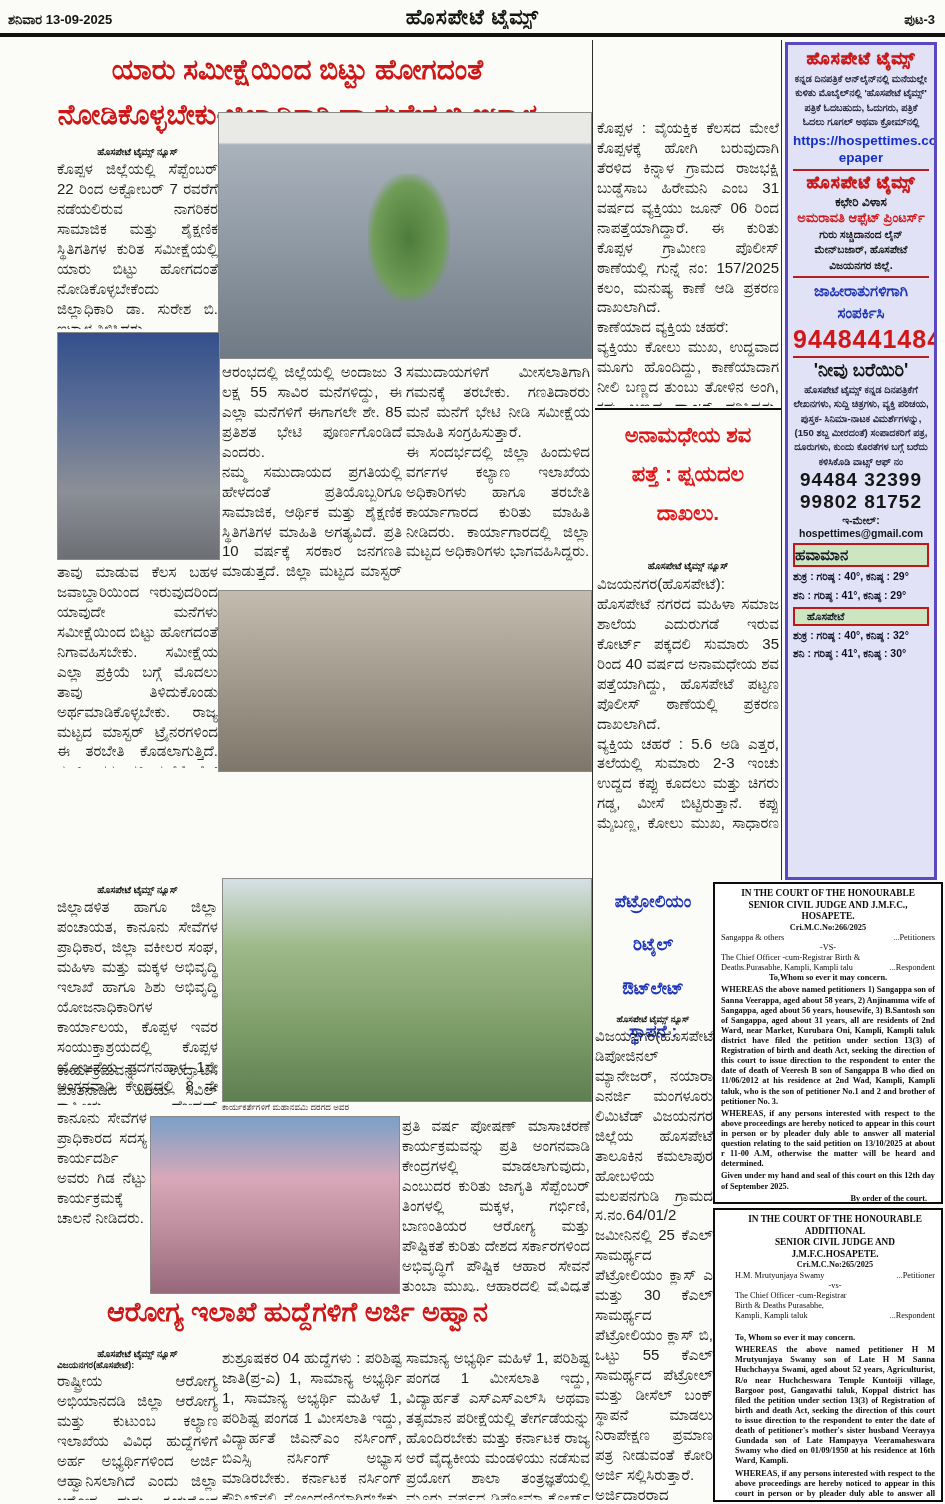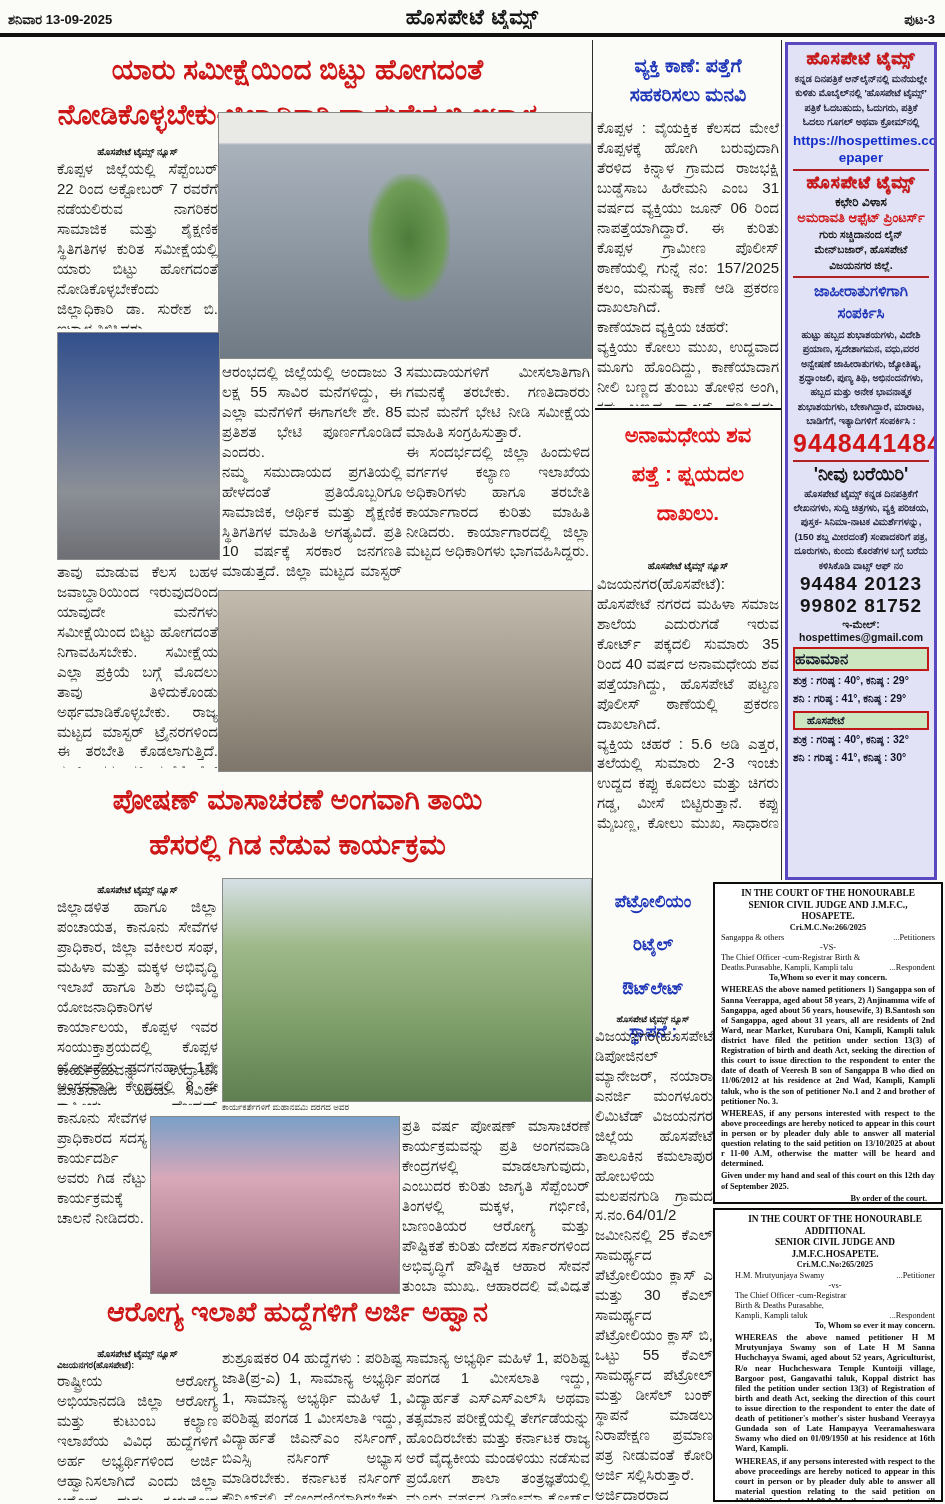--- a/index.html
+++ b/index.html
@@ -64,44 +64,40 @@
 
   <div class="abs kn just pre" style="left:57px;top:562px;width:161px;height:206px;">ತಾವು ಮಾಡುವ ಕೆಲಸ ಬಹಳ ಜವಾಬ್ದಾರಿಯಿಂದ ಇರುವುದರಿಂದ ಯಾವುದೇ ಮನೆಗಳು ಸಮೀಕ್ಷೆಯಿಂದ ಬಿಟ್ಟು ಹೋಗದಂತೆ ನಿಗಾವಹಿಸಬೇಕು. ಸಮೀಕ್ಷೆಯ ಎಲ್ಲಾ ಪ್ರಕ್ರಿಯೆ ಬಗ್ಗೆ ಮೊದಲು ತಾವು ತಿಳಿದುಕೊಂಡು ಅರ್ಥಮಾಡಿಕೊಳ್ಳಬೇಕು. ರಾಜ್ಯ ಮಟ್ಟದ ಮಾಸ್ಟರ್ ಟ್ರೈನರಗಳಿಂದ ಈ ತರಬೇತಿ ಕೊಡಲಾಗುತ್ತಿದೆ. ಗಣತಿದಾರರು ಪ್ರತಿ ಮನೆಗೆ ಭೇಟಿ ನೀಡಿ ನೈಜವಾಗಿ ಮಾಹಿತಿ ಪಡೆದುಕೊಂಡು ಕಾರ್ಯನಿರ್ವಹಿಸಬೇಕು ಎಂದು ಹೇಳಿದರು.
 ಈ ಸಮೀಕ್ಷಾ ಕಾರ್ಯಕ್ಕೆ ಕೊಪ್ಪಳ ಜಿಲ್ಲೆಯ 2685 ಸರ್ಕಾರಿ ಶಾಲೆಗಳ ಶಿಕ್ಷಕರನ್ನು ನಿಯೋಜನೆ ಮಾಡಲಾಗಿದೆ. 150 ಮನೆಗಳಿಗೆ ಒಬ್ಬ ಗಣತಿದಾರರು</div>
   <div class="abs kn just pre" style="left:222px;top:362px;width:180px;height:224px;">ಆರಂಭದಲ್ಲಿ ಜಿಲ್ಲೆಯಲ್ಲಿ ಅಂದಾಜು 3 ಲಕ್ಷ 55 ಸಾವಿರ ಮನೆಗಳಿದ್ದು, ಈ ಎಲ್ಲಾ ಮನೆಗಳಿಗೆ ಈಗಾಗಲೇ ಶೇ. 85 ಪ್ರತಿಶತ ಭೇಟಿ ಪೂರ್ಣಗೊಂಡಿದೆ ಎಂದರು.
 ನಮ್ಮ ಸಮುದಾಯದ ಪ್ರಗತಿಯಲ್ಲಿ ಹೇಳದಂತೆ ಪ್ರತಿಯೊಬ್ಬರಿಗೂ ಸಾಮಾಜಿಕ, ಆರ್ಥಿಕ ಮತ್ತು ಶೈಕ್ಷಣಿಕ ಸ್ಥಿತಿಗತಿಗಳ ಮಾಹಿತಿ ಅಗತ್ಯವಿದೆ. ಪ್ರತಿ 10 ವರ್ಷಕ್ಕೆ ಸರಕಾರ ಜನಗಣತಿ ಮಾಡುತ್ತದೆ. ಜಿಲ್ಲಾ ಮಟ್ಟದ ಮಾಸ್ಟರ್ ತರಬೇತುದಾರರು ಈ ತರಬೇತಿ ಕಾರ್ಯಾಗಾರದಲ್ಲಿ ಮಾಹಿತಿ ಪಡೆದುಕೊಂಡರು.</div>
   <div class="abs kn just pre" style="left:406px;top:362px;width:184px;height:224px;">ಸಮುದಾಯಗಳಿಗೆ ಮೀಸಲಾತಿಗಾಗಿ ಗಮನಕ್ಕೆ ತರಬೇಕು. ಗಣತಿದಾರರು ಮನೆ ಮನೆಗೆ ಭೇಟಿ ನೀಡಿ ಸಮೀಕ್ಷೆಯ ಮಾಹಿತಿ ಸಂಗ್ರಹಿಸುತ್ತಾರೆ.
 ಈ ಸಂದರ್ಭದಲ್ಲಿ ಜಿಲ್ಲಾ ಹಿಂದುಳಿದ ವರ್ಗಗಳ ಕಲ್ಯಾಣ ಇಲಾಖೆಯ ಅಧಿಕಾರಿಗಳು ಹಾಗೂ ತರಬೇತಿ ಕಾರ್ಯಾಗಾರದ ಕುರಿತು ಮಾಹಿತಿ ನೀಡಿದರು. ಕಾರ್ಯಾಗಾರದಲ್ಲಿ ಜಿಲ್ಲಾ ಮಟ್ಟದ ಅಧಿಕಾರಿಗಳು ಭಾಗವಹಿಸಿದ್ದರು.</div>
 
   <div class="abs photo" style="left:218px;top:590px;width:372px;height:180px;background:linear-gradient(180deg,#c3bcae 0%,#a59d8f 45%,#7e766a 100%);"></div>
 
-  <div class="abs headline-red pre" style="left:10px;top:778px;width:575px;font-size:28px;">ಪೋಷಣ್ ಮಾಸಾಚರಣೆ ಅಂಗವಾಗಿ ತಾಯಿ
-ಹೆಸರಲ್ಲಿ ಗಿಡ ನೆಡುವ ಕಾರ್ಯಕ್ರಮ</div>
   <div class="abs byline" style="left:57px;top:884px;width:161px;">ಹೊಸಪೇಟೆ ಟೈಮ್ಸ್ ನ್ಯೂಸ್</div>
   <div class="abs kn just pre" style="left:57px;top:897px;width:161px;height:208px;">ಜಿಲ್ಲಾಡಳಿತ ಹಾಗೂ ಜಿಲ್ಲಾ ಪಂಚಾಯತ, ಕಾನೂನು ಸೇವೆಗಳ ಪ್ರಾಧಿಕಾರ, ಜಿಲ್ಲಾ ವಕೀಲರ ಸಂಘ, ಮಹಿಳಾ ಮತ್ತು ಮಕ್ಕಳ ಅಭಿವೃದ್ಧಿ ಇಲಾಖೆ ಹಾಗೂ ಶಿಶು ಅಭಿವೃದ್ಧಿ ಯೋಜನಾಧಿಕಾರಿಗಳ ಕಾರ್ಯಾಲಯ, ಕೊಪ್ಪಳ ಇವರ ಸಂಯುಕ್ತಾಶ್ರಯದಲ್ಲಿ ಕೊಪ್ಪಳ ಯೋಜನೆಯ ವದಗನಹಾಳ 1ನೇ ಅಂಗನವಾಡಿ ಕೇಂದ್ರದಲ್ಲಿ 8 ನೇ ರಾಷ್ಟ್ರೀಯ ಪೋಷಣ್ ಮಾಸಾಚರಣೆಯ ಅಂಗವಾಗಿ ತಾಯಿಯ ಹೆಸರಲ್ಲಿ ಒಂದು ಗಿಡ ನೆಡುವ ಕಾರ್ಯಕ್ರಮವನ್ನು ಹಮ್ಮಿಕೊಳ್ಳಲಾಗಿತ್ತು.</div>
   <div class="abs kn just pre" style="left:57px;top:1108px;width:90px;height:184px;">ಕಾನೂನು ಸೇವೆಗಳ ಪ್ರಾಧಿಕಾರದ ಸದಸ್ಯ ಕಾರ್ಯದರ್ಶಿ ಅವರು ಗಿಡ ನೆಟ್ಟು ಕಾರ್ಯಕ್ರಮಕ್ಕೆ ಚಾಲನೆ ನೀಡಿದರು.</div>
 
   <div class="abs photo" style="left:222px;top:878px;width:368px;height:222px;background:linear-gradient(180deg,#d6e0e6 0%,#9fb98a 30%,#7f9f6a 65%,#5f7f52 100%);"></div>
   <div class="abs kn" style="left:222px;top:1102px;width:368px;height:12px;font-size:8.6px;">ಕಾರ್ಯಕರ್ತೆಗಳಿಗೆ ಮಹಾನವಮಿ ದರಗದ ಅವರ</div>
 
   <div class="abs photo" style="left:150px;top:1116px;width:248px;height:176px;background:linear-gradient(180deg,#7aa0c8 0%,#d9a8b8 35%,#b88898 70%,#96687a 100%);"></div>
   <div class="abs kn just pre" style="left:57px;top:1060px;width:161px;height:44px;">ಕಾರ್ಯಕ್ರಮವನ್ನು ಉದ್ಘಾಟಿಸಿ ಮಾತನಾಡಿದ ಹಿರಿಯ ಸಿವಿಲ್ ನ್ಯಾಯಾಧೀಶರು ಹಾಗೂ ಜಿಲ್ಲಾ ಕಾನೂನು ಸೇವೆಗಳ ಪ್ರಾಧಿಕಾರದ ಸದಸ್ಯ ಕಾರ್ಯದರ್ಶಿಗಳು ಮಾತನಾಡಿದರು.</div>
   <div class="abs kn just pre" style="left:402px;top:1116px;width:188px;height:176px;">ಪ್ರತಿ ವರ್ಷ ಪೋಷಣ್ ಮಾಸಾಚರಣೆ ಕಾರ್ಯಕ್ರಮವನ್ನು ಪ್ರತಿ ಅಂಗನವಾಡಿ ಕೇಂದ್ರಗಳಲ್ಲಿ ಮಾಡಲಾಗುವುದು, ಎಂಬುದರ ಕುರಿತು ಜಾಗೃತಿ ಸೆಪ್ಟೆಂಬರ್ ತಿಂಗಳಲ್ಲಿ ಮಕ್ಕಳ, ಗರ್ಭಿಣಿ, ಬಾಣಂತಿಯರ ಆರೋಗ್ಯ ಮತ್ತು ಪೌಷ್ಟಿಕತೆ ಕುರಿತು ದೇಶದ ಸರ್ಕಾರಗಳಿಂದ ಅಭಿವೃದ್ಧಿಗೆ ಪೌಷ್ಟಿಕ ಆಹಾರ ಸೇವನೆ ತುಂಬಾ ಮುಖ್ಯ. ಆಹಾರದಲ್ಲಿ ವೈವಿಧ್ಯತೆ ಇರಬೇಕೆಂದು ತಿಳಿಸಿದರು.
 ಕಾರ್ಯಕ್ರಮದಲ್ಲಿ ಮಹಿಳಾ ಮತ್ತು ಮಕ್ಕಳ ಅಭಿವೃದ್ಧಿ ಇಲಾಖೆಯ ಅಧಿಕಾರಿಗಳು, ಶಿಶು ಅಭಿವೃದ್ಧಿ ಯೋಜನಾಧಿಕಾರಿಗಳು, ವಲಯದ ಮೇಲ್ವಿಚಾರಕಿಯರು, ಅಂಗನವಾಡಿ ಕಾರ್ಯಕರ್ತೆಯರು, ಆಶಾ ಕಾರ್ಯಕರ್ತೆಯರು ಪಾಲ್ಗೊಂಡಿದ್ದರು.</div>
 
   <div class="abs headline-red" style="left:10px;top:1294px;width:575px;font-size:27px;line-height:1.4;">ಆರೋಗ್ಯ ಇಲಾಖೆ ಹುದ್ದೆಗಳಿಗೆ ಅರ್ಜಿ ಅಹ್ವಾನ</div>
   <div class="abs byline" style="left:57px;top:1348px;width:161px;">ಹೊಸಪೇಟೆ ಟೈಮ್ಸ್ ನ್ಯೂಸ್</div>
   <div class="abs b" style="left:57px;top:1360px;width:161px;font-size:9px;">ವಿಜಯನಗರ(ಹೊಸಪೇಟೆ):</div>
   <div class="abs kn just pre" style="left:57px;top:1372px;width:161px;height:128px;font-family:Liberation Serif, serif;">ರಾಷ್ಟ್ರೀಯ ಆರೋಗ್ಯ ಅಭಿಯಾನದಡಿ ಜಿಲ್ಲಾ ಆರೋಗ್ಯ ಮತ್ತು ಕುಟುಂಬ ಕಲ್ಯಾಣ ಇಲಾಖೆಯ ವಿವಿಧ ಹುದ್ದೆಗಳಿಗೆ ಅರ್ಹ ಅಭ್ಯರ್ಥಿಗಳಿಂದ ಅರ್ಜಿ ಆಹ್ವಾನಿಸಲಾಗಿದೆ ಎಂದು ಜಿಲ್ಲಾ ಆರೋಗ್ಯ ಮತ್ತು ಕ್ಷಯರೋಗ ನಿರ್ಮೂಲನಾಧಿಕಾರಿ ತಿಳಿಸಿದ್ದಾರೆ.</div>
   <div class="abs kn just pre" style="left:222px;top:1348px;width:180px;height:152px;">ಶುಶ್ರೂಷಕರ 04 ಹುದ್ದೆಗಳು : ಪರಿಶಿಷ್ಟ ಜಾತಿ(ಪ್ರ-ಎ) 1, ಸಾಮಾನ್ಯ ಅಭ್ಯರ್ಥಿ 1, ಸಾಮಾನ್ಯ ಅಭ್ಯರ್ಥಿ ಮಹಿಳೆ 1, ಪರಿಶಿಷ್ಟ ಪಂಗಡ 1 ಮೀಸಲಾತಿ ಇದ್ದು, ವಿದ್ಯಾರ್ಹತೆ ಜಿಎನ್ಎಂ ನರ್ಸಿಂಗ್, ಬಿಎಸ್ಸಿ ನರ್ಸಿಂಗ್ ಅಭ್ಯಾಸ ಮಾಡಿರಬೇಕು. ಕರ್ನಾಟಕ ನರ್ಸಿಂಗ್ ಕೌನ್ಸಿಲ್‌ನಲ್ಲಿ ನೋಂದಣಿಯಾಗಿರಬೇಕು. ಕನಿಷ್ಠ ವರ್ಷಗಳ ಸೇವೆ ಸಲ್ಲಿಸಿರುವ ಅನುಭವವನ್ನು ಹೊಂದಿರಬೇಕು. ವಯೋಮಿತಿ ಗರಿಷ್ಠ 45 ವರ್ಷ ಮೀರಬಾರದು.
 ಪ್ರಯೋಗ ಶಾಲಾ ತಂತ್ರಜ್ಞರ 04 ಹುದ್ದೆಗಳು</div>
   <div class="abs kn just pre" style="left:406px;top:1348px;width:184px;height:152px;">ಸಾಮಾನ್ಯ ಅಭ್ಯರ್ಥಿ ಮಹಿಳೆ 1, ಪರಿಶಿಷ್ಟ ಪಂಗಡ 1 ಮೀಸಲಾತಿ ಇದ್ದು, ವಿದ್ಯಾರ್ಹತೆ ಎಸ್‌ಎಸ್‌ಎಲ್‌ಸಿ ಅಥವಾ ತತ್ಸಮಾನ ಪರೀಕ್ಷೆಯಲ್ಲಿ ತೇರ್ಗಡೆಯನ್ನು ಹೊಂದಿರಬೇಕು ಮತ್ತು ಕರ್ನಾಟಕ ರಾಜ್ಯ ಅರೆ ವೈದ್ಯಕೀಯ ಮಂಡಳಿಯು ನಡೆಸುವ ಪ್ರಯೋಗ ಶಾಲಾ ತಂತ್ರಜ್ಞತೆಯಲ್ಲಿ ಮೂರು ವರ್ಷದ ಡಿಪ್ಲೋಮಾ ಕೋರ್ಸ್ ಅಥವಾ ದ್ವಿತೀಯ ಪಿಯುಸಿಯಲ್ಲಿ ವಿಜ್ಞಾನ ವಿಷಯದಲ್ಲಿ ಉತ್ತೀರ್ಣ ಮತ್ತು ಕರ್ನಾಟಕ ರಾಜ್ಯ ಅರೆ ವೈದ್ಯಕೀಯ ಮಂಡಳಿಯು ನಡೆಸುವ ಪ್ರಯೋಗ ಶಾಲಾ</div>
 
-  <div class="abs head-blue pre" style="left:597px;top:52px;width:182px;font-size:19px;line-height:1.5;">ವ್ಯಕ್ತಿ ಕಾಣೆ: ಪತ್ತೆಗೆ
-ಸಹಕರಿಸಲು ಮನವಿ</div>
   <div class="abs kn just pre" style="left:597px;top:118px;width:182px;height:288px;">ಕೊಪ್ಪಳ : ವೈಯಕ್ತಿಕ ಕೆಲಸದ ಮೇಲೆ ಕೊಪ್ಪಳಕ್ಕೆ ಹೋಗಿ ಬರುವುದಾಗಿ ತೆರಳಿದ ಕಿನ್ನಾಳ ಗ್ರಾಮದ ರಾಜಭಕ್ಷಿ ಬುಡ್ಡೆಸಾಬ ಹಿರೇಮನಿ ಎಂಬ 31 ವರ್ಷದ ವ್ಯಕ್ತಿಯು ಜೂನ್ 06 ರಿಂದ ನಾಪತ್ತೆಯಾಗಿದ್ದಾರೆ. ಈ ಕುರಿತು ಕೊಪ್ಪಳ ಗ್ರಾಮೀಣ ಪೊಲೀಸ್ ಠಾಣೆಯಲ್ಲಿ ಗುನ್ನೆ ನಂ: 157/2025 ಕಲಂ, ಮನುಷ್ಯ ಕಾಣೆ ಆಡಿ ಪ್ರಕರಣ ದಾಖಲಾಗಿದೆ.
 ಕಾಣೆಯಾದ ವ್ಯಕ್ತಿಯ ಚಹರೆ:
 ವ್ಯಕ್ತಿಯು ಕೋಲು ಮುಖ, ಉದ್ದವಾದ ಮೂಗು ಹೊಂದಿದ್ದು, ಕಾಣೆಯಾದಾಗ ನೀಲಿ ಬಣ್ಣದ ತುಂಬು ತೋಳಿನ ಅಂಗಿ, ಕಪ್ಪು ಬಣ್ಣದ ಪ್ಯಾಂಟ್ ಧರಿಸಿದ್ದರು. ಕನ್ನಡ ಭಾಷೆ ಮಾತನಾಡುತ್ತಾರೆ. ಮೇಲ್ಕಂಡ ಚಹರೆಯ ವ್ಯಕ್ತಿಯ ಬಗ್ಗೆ ಮಾಹಿತಿ ಇದ್ದಲ್ಲಿ ಅಥವಾ ದೊರೆತಲ್ಲಿ ಕೊಪ್ಪಳ ಗ್ರಾಮೀಣ ಪೊಲೀಸ್ ಠಾಣೆ ಪಿಎಸ್ಐ: 08539-221333, 9480803746, ಸಿಪಿಐ ಕೊಪ್ಪಳ ಗ್ರಾಮೀಣ :9480803731, ಡಿವೈಎಸ್ಪಿ, ಕೊಪ್ಪಳ: 08539-230342, 9480803720, ಎಸ್.ಪಿ ಕೊಪ್ಪಳ: 08539-230111, ಜಿಲ್ಲಾ ಕಂಟ್ರೋಲ್ ರೂಂ: 08539-230222-100 ಸಂಪರ್ಕಿಸಿ ಮಾಹಿತಿ ನೀಡುವಂತೆ ಕೊಪ್ಪಳ ಗ್ರಾಮೀಣ ಪೊಲೀಸ್ ಠಾಣೆ ಪ್ರಕಟಣೆ ಕೋರಿದೆ.</div>
 
   <div class="abs rule-h" style="left:595px;top:408px;width:186px;height:2px;"></div>
 
   <div class="abs head-red pre" style="left:597px;top:416px;width:182px;font-size:21px;line-height:1.85;">ಅನಾಮಧೇಯ ಶವ
 ಪತ್ತೆ : ಪ್ಷಯದಲ
 ದಾಖಲು.</div>
   <div class="abs byline" style="left:597px;top:560px;width:182px;">ಹೊಸಪೇಟೆ ಟೈಮ್ಸ್ ನ್ಯೂಸ್</div>
@@ -134,30 +130,29 @@
       <div class="ctr b pre" style="font-size:10.5px;line-height:1.5;margin-top:1px;">ಗುರು ಸಚ್ಚಿದಾನಂದ ಲೈನ್
 ಮೇನ್‌ಬಜಾರ್, ಹೊಸಪೇಟೆ
 ವಿಜಯನಗರ ಜಿಲ್ಲೆ.</div>
     </div>
 
     <div class="ad-sep"></div>
 
     <div>
       <div class="head-blue pre" style="font-size:15px;line-height:1.5;">ಜಾಹೀರಾತುಗಳಿಗಾಗಿ
 ಸಂಪರ್ಕಿಸಿ</div>
-      <div class="ad-body" style="margin-top:3px;">ಹುಟ್ಟು ಹಬ್ಬದ ಶುಭಾಶಯಗಳು, ವಿದೇಶಿ ಪ್ರಯಾಣ, ಸ್ವದೇಶಾಗಮನ, ವಧು,ವರರ ಅನ್ವೇಷಣೆ ಜಾಹೀರಾತುಗಳು, ಜ್ಯೋತಿಷ್ಯ, ಶ್ರದ್ಧಾಂಜಲಿ, ಪುಣ್ಯ ತಿಥಿ, ಅಭಿನಂದನೆಗಳು, ಹಬ್ಬದ ಮತ್ತು ಅನೇಕ ಭಾವನಾತ್ಮಕ ಶುಭಾಶಯಗಳು, ಬೇಕಾಗಿದ್ದಾರೆ, ಮಾರಾಟ, ಬಾಡಿಗೆಗೆ, ಇತ್ಯಾದಿಗಳಿಗೆ ಸಂಪರ್ಕಿಸಿ :</div>
       <div class="ad-phone-big">9448441484</div>
     </div>
 
     <div class="ad-sep"></div>
 
     <div>
       <div class="ctr b" style="font-size:18px;">'ನೀವು ಬರೆಯಿರಿ'</div>
       <div class="ad-body" style="margin-top:2px;">ಹೊಸಪೇಟೆ ಟೈಮ್ಸ್ ಕನ್ನಡ ದಿನಪತ್ರಿಕೆಗೆ ಲೇಖನಗಳು, ಸುದ್ದಿ ಚಿತ್ರಗಳು, ವ್ಯಕ್ತಿ ಪರಿಚಯ, ಪುಸ್ತಕ- ಸಿನಿಮಾ-ನಾಟಕ ವಿಮರ್ಶೆಗಳನ್ನು,(150 ಶಬ್ದ ಮೀರದಂತೆ) ಸಂಪಾದಕರಿಗೆ ಪತ್ರ, ದೂರುಗಳು, ಕುಂದು ಕೊರತೆಗಳ ಬಗ್ಗೆ ಬರೆದು ಕಳಿಸಿಕೊಡಿ ವಾಟ್ಸ್ ಆಫ್ ನಂ</div>
-      <div class="ctr b" style="font-size:19px;letter-spacing:1px;">94484 20123</div>
+      <div class="ctr b" style="font-size:19px;letter-spacing:1px;">94484 32399</div>
       <div class="ctr b" style="font-size:19px;letter-spacing:1px;">99802 81752</div>
       <div class="ctr" style="font-size:10.5px;font-weight:bold;margin-top:1px;">
         <span>ಇ-ಮೇಲ್:</span>
         <span>hospettimes@gmail.com</span>
       </div>
     </div>
 
     <div class="weather-bar" style="font-size:15px;margin-top:4px;padding:1px 0;">ಹವಾಮಾನ</div>
     <div class="weather-row">ಶುಕ್ರ : ಗರಿಷ್ಠ : 40°,  ಕನಿಷ್ಠ : 29°</div>
     <div class="weather-row">ಶನಿ : ಗರಿಷ್ಠ : 41°,  ಕನಿಷ್ಠ : 29°</div>
@@ -202,21 +197,21 @@
       <span>H.M. Mrutyunjaya Swamy</span>
       <span>...Petitioner</span>
     </div>
     <div style="text-align:center;">-vs-</div>
     <div class="row">
       <span class="pre">The Chief Officer -cum-Registrar
 Birth &amp; Deaths Purasabhe,
 Kampli, Kampli taluk</span>
       <span style="align-self:flex-end;">...Respondent</span>
     </div>
-    <div style="text-align:right;font-weight:bold;">To, Whom so ever it may concern.</div>
+    <div style="text-align:left;font-weight:bold;margin-top:12px;">To, Whom so ever it may concern.</div>
     <div class="body-p">WHEREAS the above named petitioner H M Mrutyunjaya Swamy son of Late H M Sanna Huchchayya Swami, aged about 52 years, Agriculturist, R/o near Huchcheswara Temple Kuntoiji village, Bargoor post, Gangavathi taluk, Koppal district has filed the petition under section 13(3) of Registration of birth and death Act, seeking the direction of this court to issue direction to the respondent to enter the date of death of petitioner's mother's sister husband Veerayya Gundada son of Late Hampayya Veeramaheswara Swamy who died on 01/09/1950 at his residence at 16th Ward, Kampli.</div>
     <div class="body-p">WHEREAS, if any persons interested with respect to the above proceedings are hereby noticed to appear in this court in person or by pleader duly able to answer all material question relating to the said petition on 13/10/2025 at about 11-00 A.M, otherwise the matter will be heard and determined</div>
     <div class="body-p">Given under my hand and seal of this court on this 12 day of September 2025.</div>
     <div class="sig pre" style="margin-right:4px;">By-order of the court.
 Shirastedar
 Additional Senior Civil Judge &amp;
 JMFC court, Hosapete.</div>
 
   </div>
 

